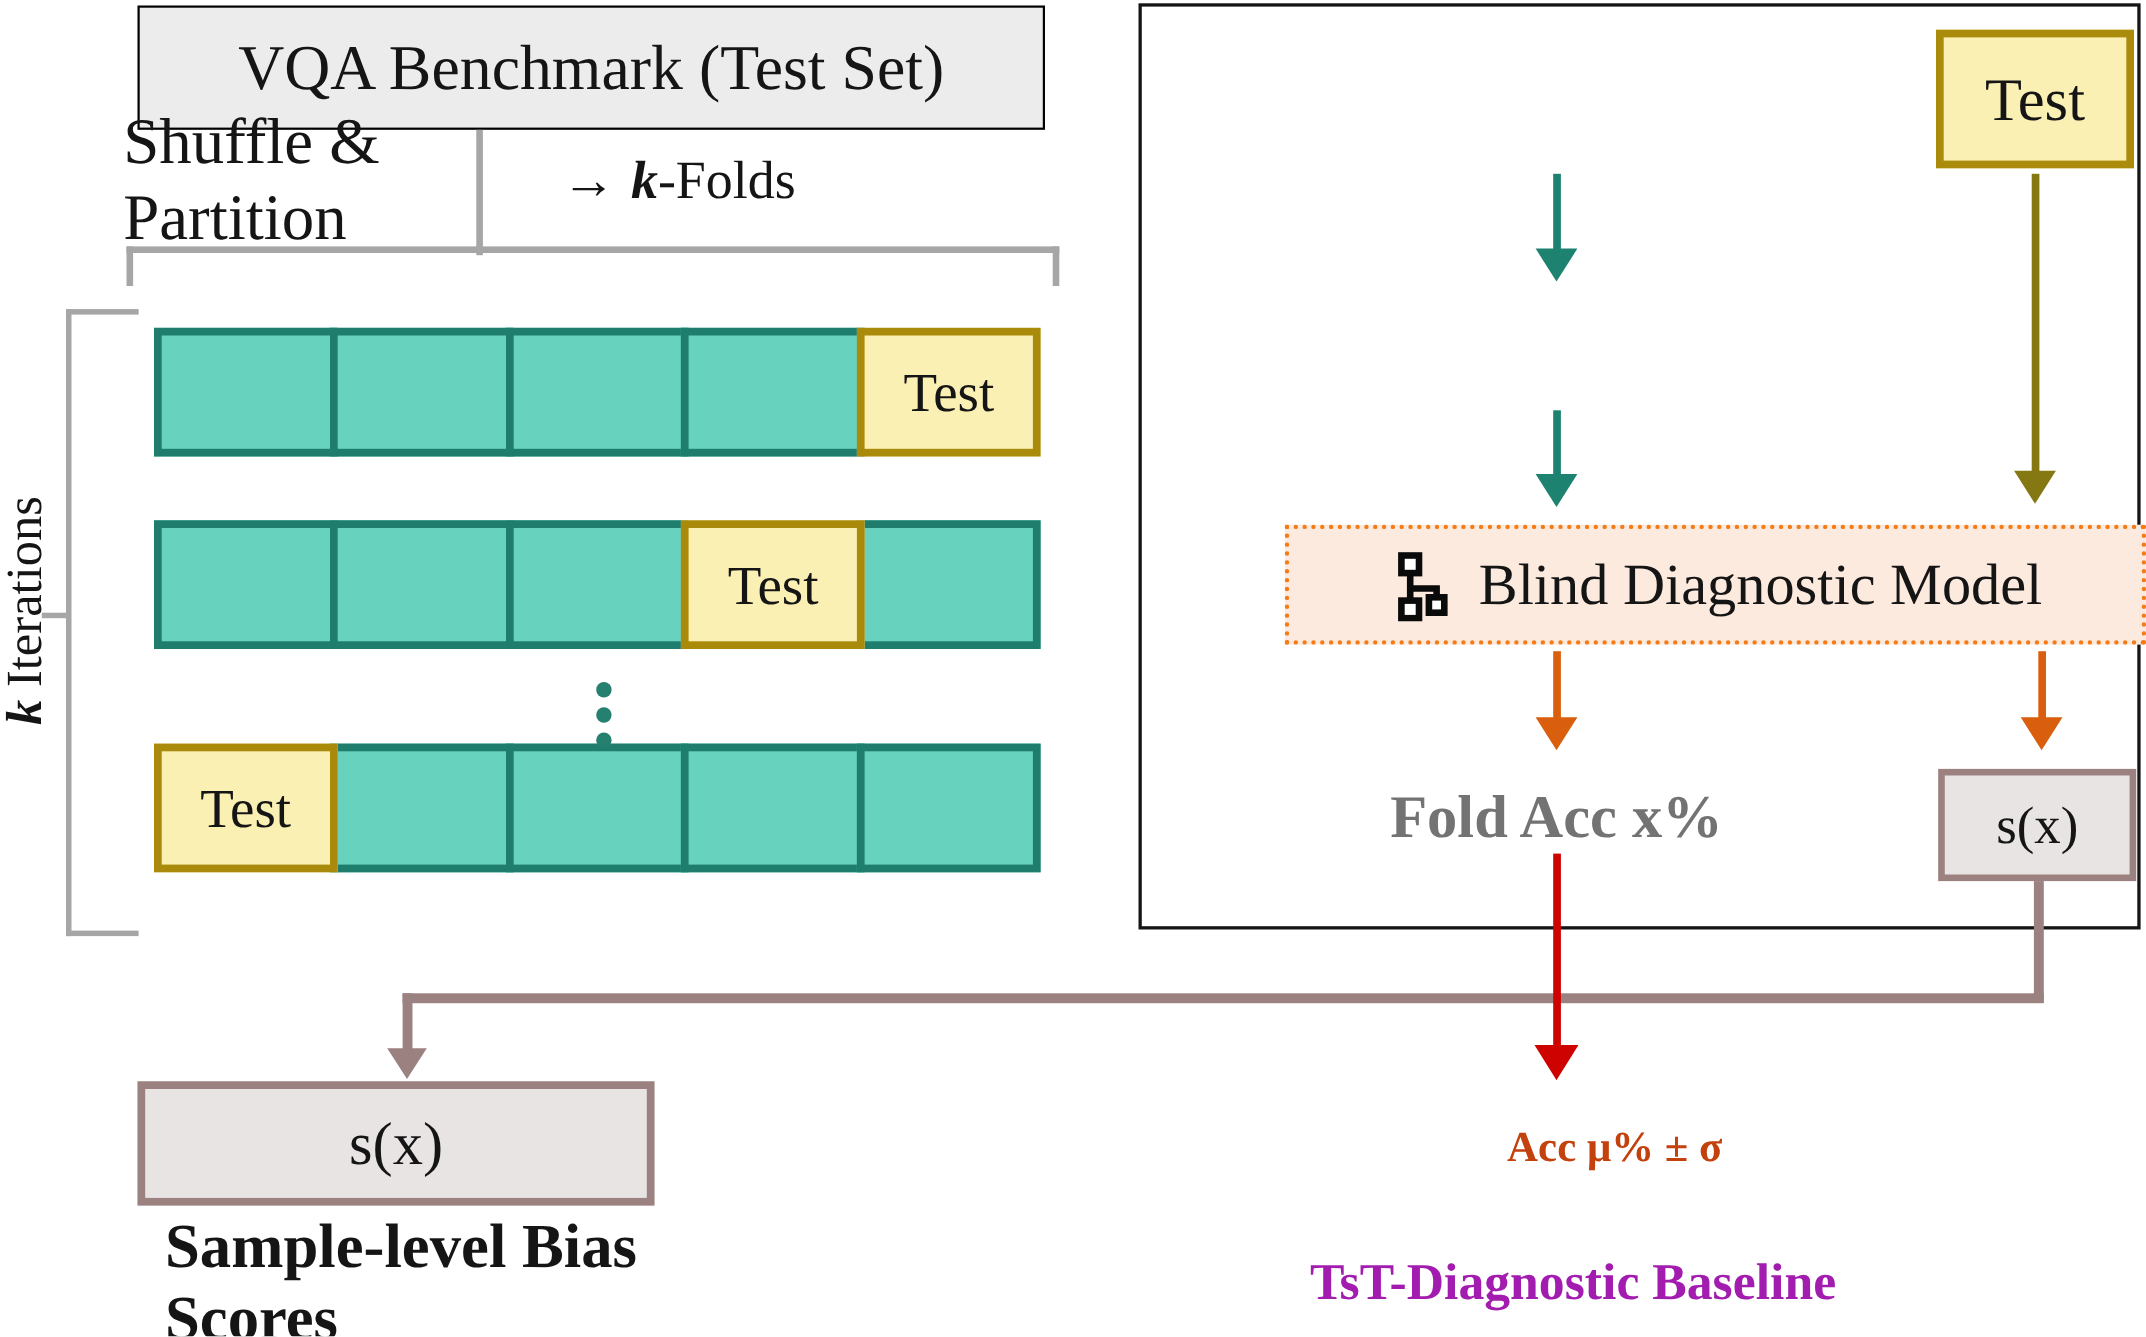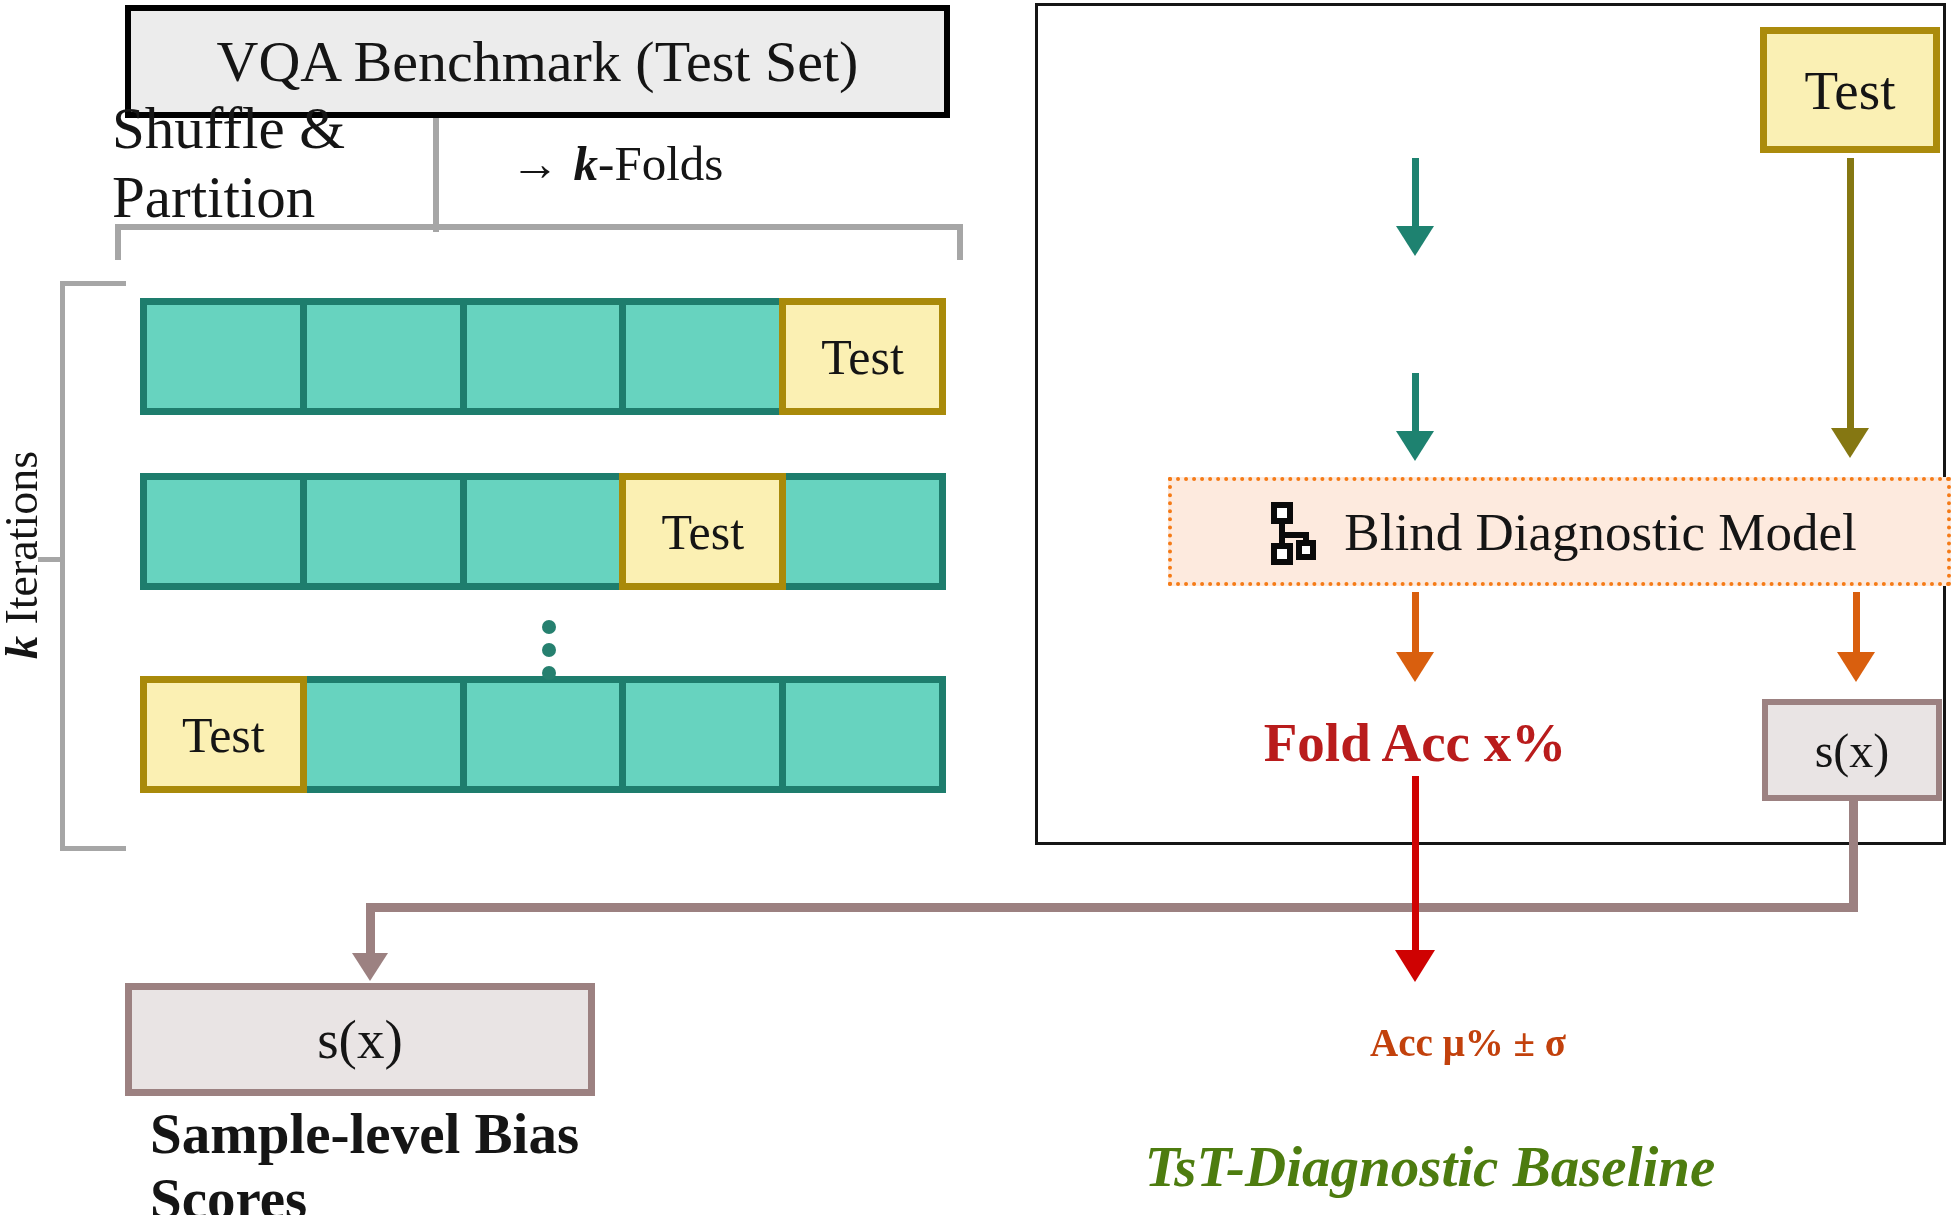--- a/index.html
+++ b/index.html
@@ -4,21 +4,21 @@
 <style>
   html,body{margin:0;padding:0;background:#ffffff;}
   #canvas{
     position:relative;width:1951px;height:1215px;background:#ffffff;overflow:hidden;
     font-family:"Liberation Serif","DejaVu Serif",serif;color:#151515;
   }
   .abs{position:absolute;box-sizing:border-box;}
   .center{display:flex;align-items:center;justify-content:center;}
 
   
-  .vqa-box{left:125px;top:5px;width:825px;height:113px;background:#ececec;border:6px solid #000000;font-size:58px;}
+  .vqa-box{left:125px;top:5px;width:825px;height:113px;background:#ececec;border:2px solid #000000;font-size:58px;}
   .shuffle-label{left:112px;top:130px;width:312px;height:66px;font-size:59px;}
   .divider-line{left:433px;top:118px;width:6px;height:114px;background:#a6a6a6;}
   .kfolds-label{left:452px;top:130px;width:330px;height:66px;font-size:49px;}
   .kfolds-label .arrow-glyph{margin-right:14px;}
   .kfolds-label .k-it{font-style:italic;font-weight:bold;}
 
   
   .bracket-h{left:115px;top:224px;width:848px;height:6px;background:#a6a6a6;}
   .bracket-el{left:115px;top:224px;width:6px;height:36px;background:#a6a6a6;}
   .bracket-er{left:957px;top:224px;width:6px;height:36px;background:#a6a6a6;}
@@ -49,31 +49,31 @@
   .testtop-box{left:1760px;top:27px;width:180px;height:126px;background:#faf0b4;border:7px solid #ab8b0c;font-size:55px;}
 
   .shaft{position:absolute;box-sizing:border-box;}
   .head-down{position:absolute;width:0;height:0;border-left:19px solid transparent;border-right:19px solid transparent;}
 
   .nvf-box{left:1125px;top:260px;width:677px;height:106px;background:#c8f1e3;border:3px dotted #2a9d8b;
     display:flex;align-items:center;justify-content:center;gap:18px;font-size:49px;}
   .bdm-box{left:1123px;top:477px;width:783px;height:109px;background:#fdeade;border:4px dotted #f57b17;
     display:flex;align-items:center;justify-content:center;gap:18px;font-size:53px;margin-left:45px;}
 
-  .fold-acc{left:1205px;top:710px;width:420px;height:64px;font-size:55px;font-weight:bold;color:#b91c1c;}
+  .fold-acc{left:1205px;top:710px;width:420px;height:64px;font-size:55px;font-weight:bold;color:#737373;}
   .sx-small{left:1762px;top:699px;width:180px;height:102px;background:#e9e4e4;border:6px solid #9c8181;font-size:48px;}
 
   
   .mauve{background:#9c8181;}
   .red{background:#cf0202;}
 
   .big-sx{left:125px;top:983px;width:470px;height:113px;background:#e9e4e4;border:7px solid #9c8181;font-size:55px;}
   .acc-text{left:1248px;top:1010px;width:440px;height:64px;font-size:39px;font-weight:bold;color:#c2410c;}
   .cap-left{left:150px;top:1133px;width:580px;height:66px;font-size:57px;font-weight:bold;color:#151515;justify-content:center;}
-  .cap-right{left:1110px;top:1133px;width:640px;height:66px;font-size:57px;font-weight:bold;color:#4d7c0f;font-style:italic;}
+  .cap-right{left:1110px;top:1133px;width:640px;height:66px;font-size:47px;font-weight:bold;color:#a21caf;}
 </style>
 </head>
 <body>
 
 <div id="canvas">
 
   <div class="abs center vqa-box">
     <span>VQA Benchmark (Test Set)</span>
   </div>
 

